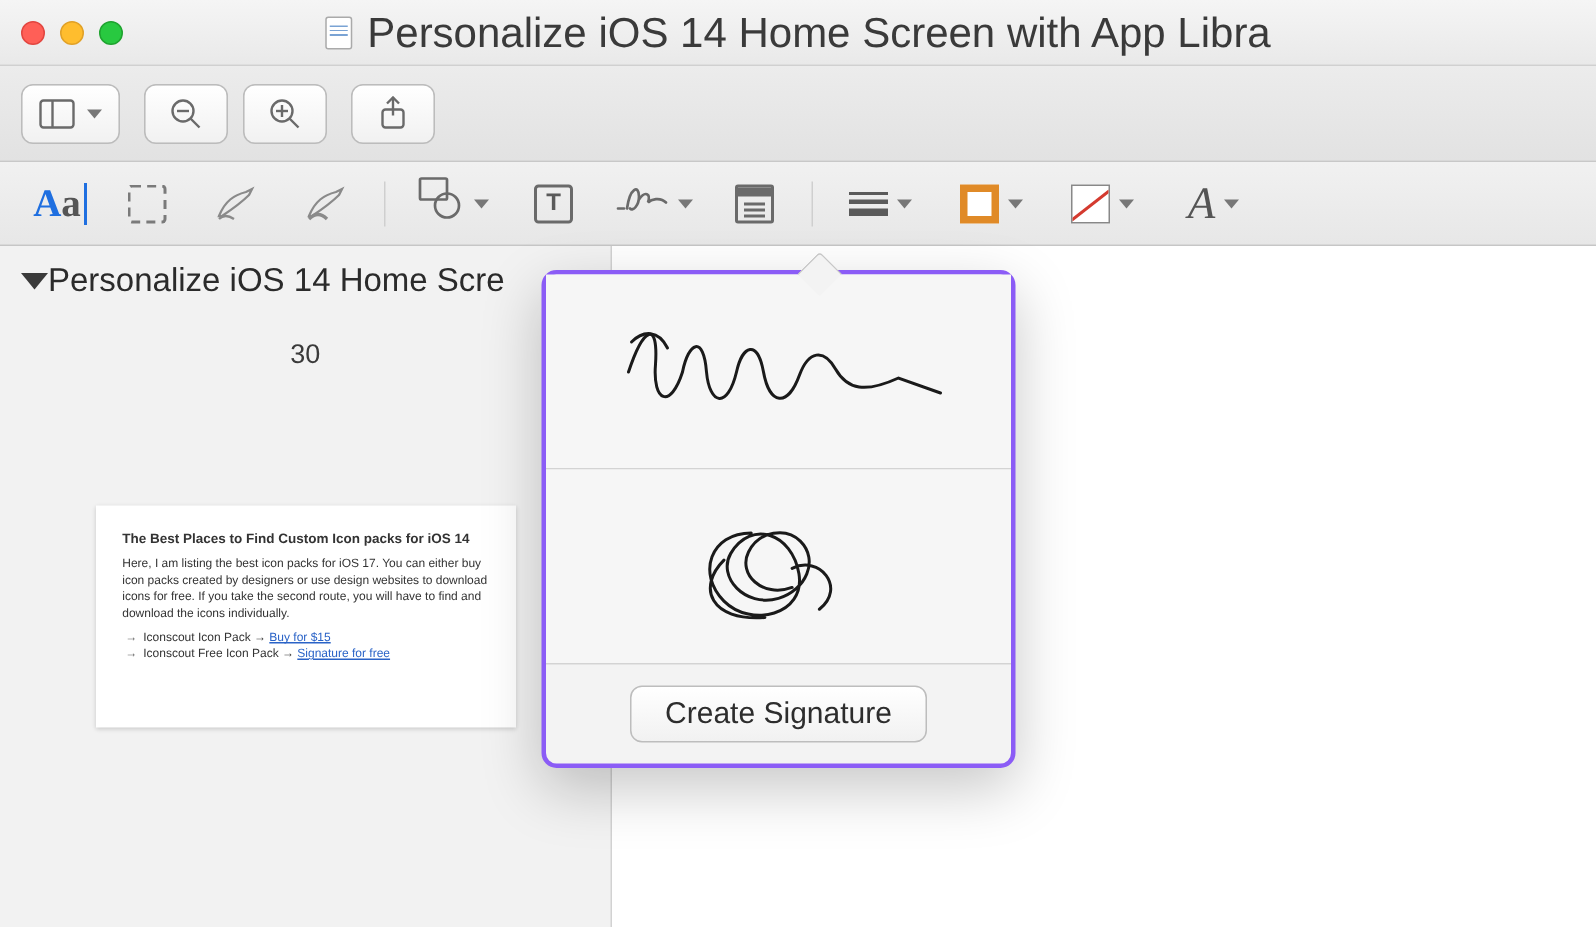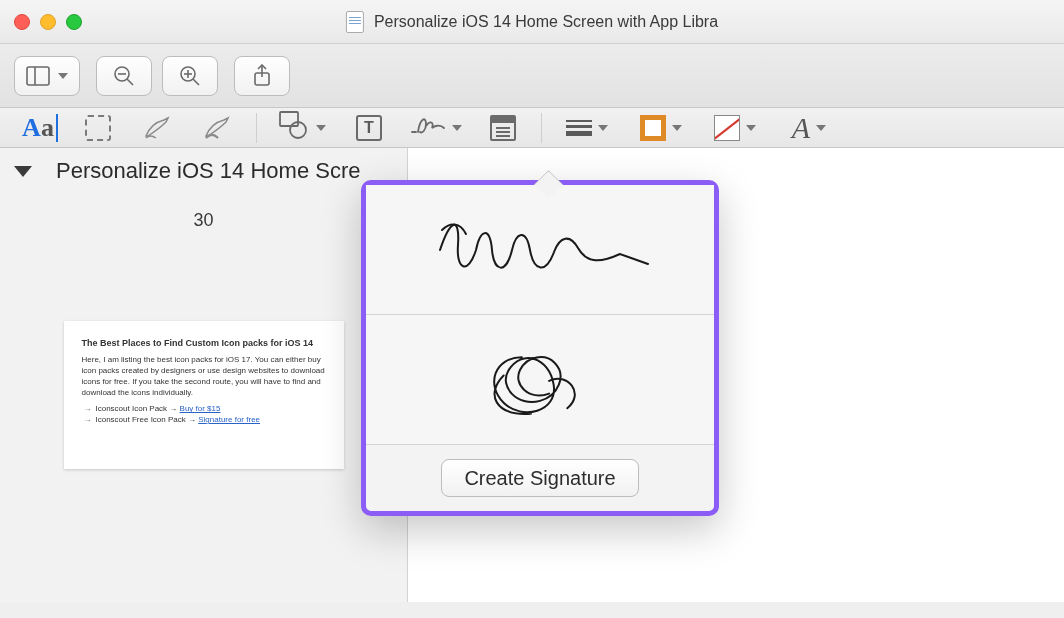--- a/index.html
+++ b/index.html
@@ -7,29 +7,29 @@
   
   .titlebar { height: 44px; display: flex; align-items: center; padding: 0 14px; background: linear-gradient(#f5f5f5,#e9e9e9); border-bottom: 1px solid #d0d0d0; position: relative; }
   .traffic { display: flex; gap: 10px; }
   .tl { width: 16px; height: 16px; border-radius: 50%; }
   .red { background: #ff5f57; border: 1px solid #e24640; }
   .yellow { background: #ffbd2e; border: 1px solid #e1a127; }
   .green { background: #28c940; border: 1px solid #1fa32f; }
   .title-center { position: absolute; left: 50%; transform: translateX(-50%); display: flex; align-items: center; gap: 10px; }
   .doc-icon { width: 18px; height: 22px; background: #fff; border: 1px solid #aaa; border-radius: 2px; position: relative; }
   .doc-icon::before { content: ""; position: absolute; left: 2px; right: 2px; top: 5px; height: 8px; background: repeating-linear-gradient(#7aa3d4 0 1px, transparent 1px 3px); }
-  .title-text { font-size: 16px; color: #3a3a3a; white-space: nowrap; text-align: right; }
+  .title-text { font-size: 28px; color: #3a3a3a; white-space: nowrap; text-align: right; }
   
   .toolbar1 { height: 64px; display: flex; align-items: center; padding: 0 14px; gap: 16px; background: linear-gradient(#ececec,#e2e2e2); border-bottom: 1px solid #c8c8c8; }
   .btn { height: 40px; border: 1px solid #bcbcbc; border-radius: 8px; background: linear-gradient(#ffffff,#f1f1f1); display: flex; align-items: center; justify-content: center; color: #555; }
   .btn-sidebar { width: 66px; gap: 8px; }
   .btn-sq { width: 56px; }
   .chev-down { width: 0; height: 0; border-left: 5px solid transparent; border-right: 5px solid transparent; border-top: 6px solid #777; }
   
-  .toolbar2 { height: 40px; display: flex; align-items: center; gap: 0; padding: 0 8px; background: linear-gradient(#f1f1f1,#e7e7e7); border-bottom: 1px solid #c6c6c6; }
+  .toolbar2 { height: 56px; display: flex; align-items: center; gap: 0; padding: 0 8px; background: linear-gradient(#f1f1f1,#e7e7e7); border-bottom: 1px solid #c6c6c6; }
   .mt { width: 60px; height: 56px; display: flex; align-items: center; justify-content: center; color: #5a5a5a; font-size: 24px; position: relative; }
   .mt.hasdd { width: 74px; justify-content: center; gap: 6px; }
   .sep { width: 1px; height: 30px; background: #cfcfcf; margin: 0 8px; }
   .aa { font-family: Georgia, serif; font-weight: 600; font-size: 26px; }
   .blueA { color: #1f6fe0; }
   .dash-rect { width: 26px; height: 26px; border: 2px dashed #7a7a7a; border-radius: 3px; }
   .pen { width: 28px; height: 24px; position: relative; }
   .pen svg { width: 100%; height: 100%; }
   .shape-ic svg { width: 32px; height: 30px; }
   .txt-ic { width: 26px; height: 26px; border: 2px solid #6a6a6a; border-radius: 3px; display: flex; align-items: center; justify-content: center; font-size: 16px; font-weight: 600; }
@@ -41,37 +41,37 @@
   .lw-ic span{height:2px;background:#5a5a5a;}
   .lw-ic span:nth-child(2){height:3px;}
   .lw-ic span:nth-child(3){height:5px;}
   .bcolor { width:26px; height:26px; border:5px solid #e08a27; background:#fff;}
   .fcolor { width:26px; height:26px; border:1px solid #888; background:#fff; position:relative; overflow:hidden;}
   .fcolor::after{content:"";position:absolute;left:-4px;right:-4px;top:50%;height:2px;background:#d43a2f;transform:rotate(-38deg);}
   .fontA { font-style: italic; font-family: Georgia, serif; font-size: 30px; color:#555;}
   
   .content { display: flex; height: calc(618px - 44px - 64px - 56px); }
   .sidebar { width: 408px; background: #f2f2f2; border-right: 1px solid #d2d2d2; display: flex; flex-direction: column; }
-  .sb-head { display: flex; align-items: center; gap: 24px; padding: 10px 14px; color: #2b2b2b; font-size: 22px; }
+  .sb-head { display: flex; align-items: center; gap: 0; padding: 10px 14px; color: #2b2b2b; font-size: 22px; }
   .sb-arrow { width: 0; height: 0; border-left: 9px solid transparent; border-right: 9px solid transparent; border-top: 11px solid #3a3a3a; }
   .thumbs { flex: 1; display: flex; flex-direction: column; align-items: center; gap: 6px; overflow: hidden; }
   .thumb { width: 280px; background: #fff; box-shadow: 0 1px 3px rgba(0,0,0,.18); margin-top: 4px; }
   .thumb1 { height: 66px; position: relative; }
   .thumb1 .pnum { position:absolute; right:14px; top:16px; font-size:10px; color:#444;}
   .pg-label { font-size: 18px; color: #3a3a3a; margin: 16px 0 80px; }
   .thumb2 { height: 148px; padding: 16px 18px 6px; font-size: 8px; color: #333; line-height: 1.35; }
   .thumb2 h4 { font-size: 9px; font-weight: 700; margin-bottom: 6px; }
   .thumb2 ul { margin-top: 6px; padding-left: 14px; }
   .thumb2 li { list-style: none; position: relative; }
   .thumb2 li::before { content: "→"; position: absolute; left: -12px; color: #666; }
   .thumb2 a { color: #2a63c7; text-decoration: underline; }
   .doc-area { flex: 1; background: #ffffff; position: relative; }
 
   
-  .popover { position: absolute; left: 361px; top: 180px; width: 358px; background: #f3f3f3; border: 5px solid #8b5cf6; border-radius: 10px; box-shadow: 0 14px 40px rgba(0,0,0,.22); overflow: visible; text-align: right; }
+  .popover { position: absolute; left: 361px; top: 180px; width: 316px; background: #f3f3f3; border: 3px solid #8b5cf6; border-radius: 10px; box-shadow: 0 14px 40px rgba(0,0,0,.22); overflow: visible; text-align: right; }
   .popover::before { content: ""; position: absolute; top: -11px; left: 172px; width: 20px; height: 20px; background: #f3f3f3; border-left: 1px solid #c7c7c7; border-top: 1px solid #c7c7c7; transform: rotate(45deg); border-top-left-radius: 3px; }
   .sig-cell { height: 130px; border-bottom: 1px solid #d3d3d3; display:flex; align-items:center; justify-content:center; background:#f6f6f6; }
   .sig-cell svg { max-height: 100px; }
   .pop-foot { padding: 14px; display:flex; justify-content:center; }
   .create-btn { height: 38px; padding: 0 22px; border: 1px solid #bdbdbd; border-radius: 8px; background: linear-gradient(#ffffff,#f1f1f1); font-size: 20px; color: #2d2d2d; display:flex; align-items:center; }
 </style>
 </head>
 <body>
 
 <div class="titlebar">

